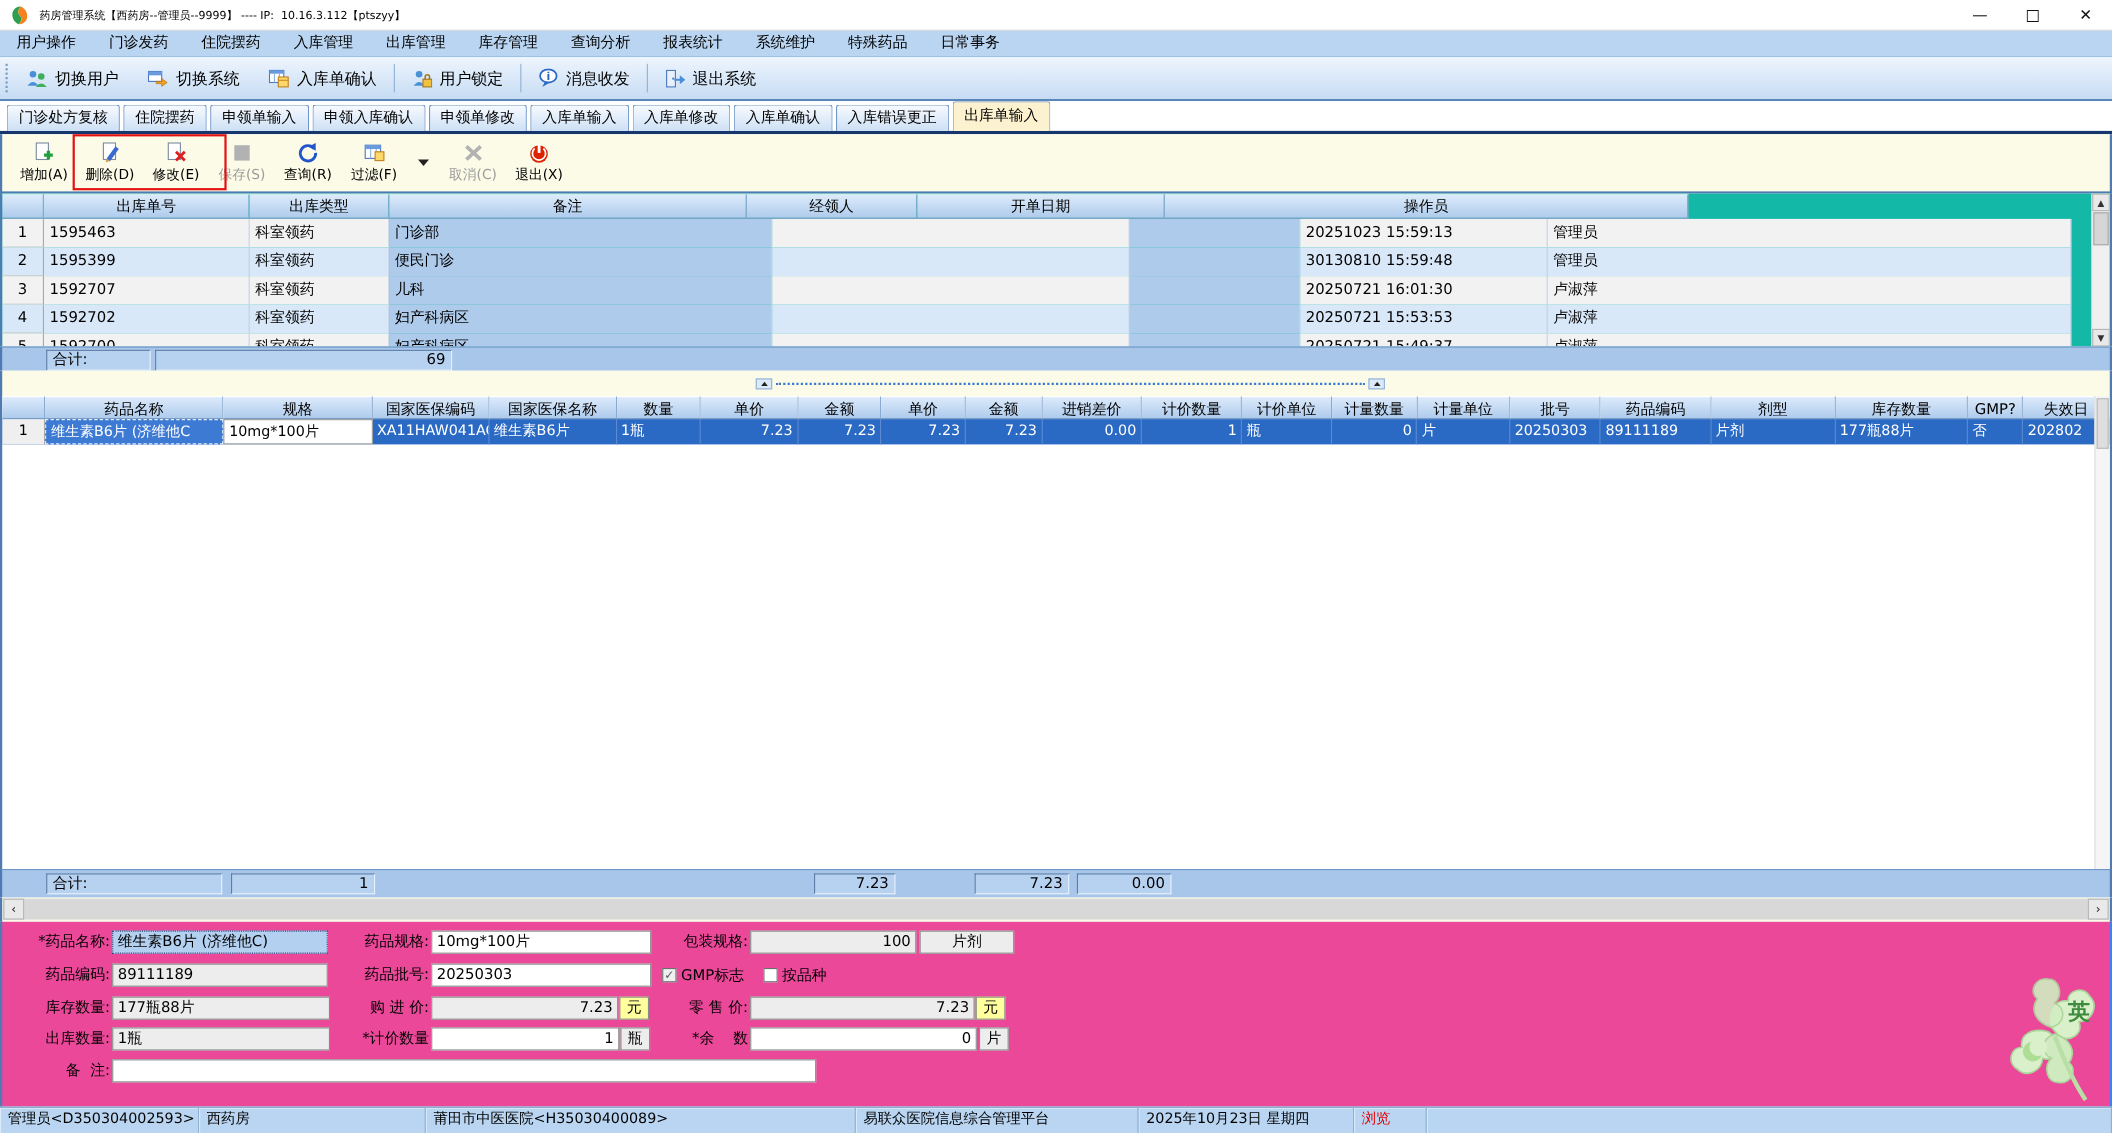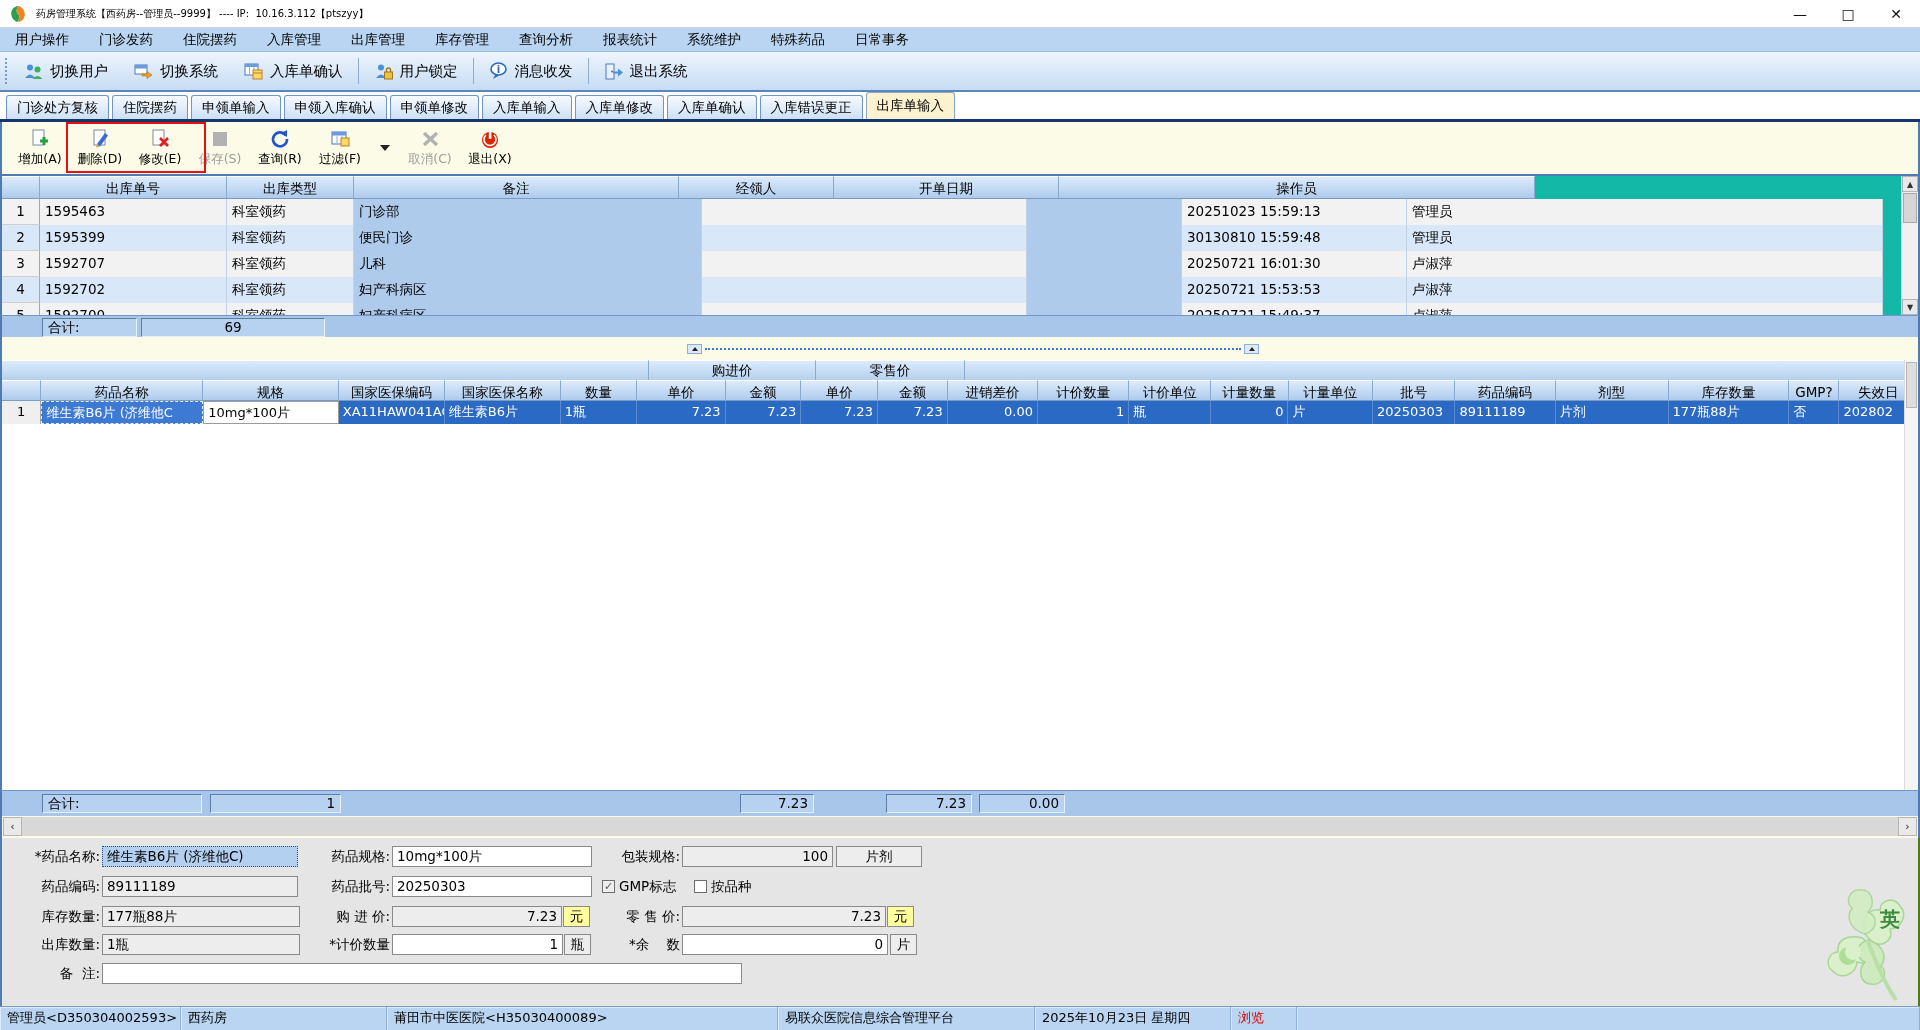--- a/index.html
+++ b/index.html
@@ -83,21 +83,21 @@
   .g0{width:647px}.g1{width:167px}.g2{width:149px}.g3{flex:1}
   .t2vscroll { position:absolute; right:0; top:0; width:14px; height:100%; background:#f5f5f5; border-left:1px solid #dcdcdc; }
   .t2vthumb { position:absolute; left:1px; right:1px; top:2px; height:46px; background:#dedede; border:1px solid #b8b8b8; }
 
   
   .hscroll { position:absolute; left:0; top:816px; width:1920px; height:22px; background:#fbfbe7; border-left:2px solid #4f7ab2; border-right:2px solid #4f7ab2; }
   .htrack { position:absolute; left:1px; right:1px; top:1px; height:19px; background:#d8d8d8; display:flex; justify-content:space-between; }
   .hbtn { width:19px; height:19px; background:#e9e9e9; border:1px solid #b4b4b4; display:flex; align-items:center; justify-content:center; font-size:11px; color:#222; }
 
   
-  .formarea { position:absolute; left:0; top:838px; width:1920px; height:168px; background:#e5e5e5; border-left:2px solid #4f7ab2; border-right:2px solid #4d7c0f; font-size:13.5px;text-decoration:underline; }
+  .formarea { position:absolute; left:0; top:838px; width:1920px; height:168px; background:#ec4899; border-left:2px solid #4f7ab2; border-right:2px solid #3b82f6; font-size:13.5px;text-decoration:underline; }
   .flabel { position:absolute; white-space:pre; line-height:21px; text-align:right; }
   .ffield { position:absolute; height:21px; line-height:19px; border:1px solid #8a8a8a; background:#ededed; padding:0 4px; overflow:hidden; white-space:nowrap; }
   .ffield.white { background:#ffffff; }
   .ffield.blue { background:#b3d0f0; border:1px dotted #2c4c7c; }
   .ffield.rt { text-align:right; }
   .funit { position:absolute; height:21px; line-height:19px; border:1px solid #8a8a8a; background:#ededed; text-align:center; overflow:hidden; }
   .funit.yellow { background:#ffff9d; }
   .cbwrap { position:absolute; display:flex; align-items:center; gap:4px; height:21px; }
   .cbbox { width:13px; height:13px; border:1px solid #6e6e6e; background:#fff; font-size:11px; line-height:11px; text-align:center; color:#555; }
   .cbbox.checked { background:#efefef; }
@@ -337,42 +337,36 @@
   </div>
   <div class="vscroll">
     <div class="sbtn">▲</div>
     <div class="sthumb"></div>
     <div class="sbtn bottom">▼</div>
   </div>
 </div>
 
 <div class="totrow t1totals">
   <div class="tbox" style="left:40px; width:95px; top:2px;">合计:</div>
-  <div class="tbox rt" style="left:139px; width:184px; top:2px;text-align:center;">69</div>
+  <div class="tbox rt" style="left:139px; width:270px; top:2px;">69</div>
 </div>
 
 <div class="splitstrip">
   <div class="splitter">
     <div class="sp-btn">
         <div class="sp-tri"></div>
       </div>
     <div class="sp-line"></div>
     <div class="sp-btn">
         <div class="sp-tri"></div>
       </div>
   </div>
 </div>
 
 <div class="t2">
-  <div class="trow">
-    <div class="gcell g0"></div>
-    <div class="gcell g1">购进价</div>
-    <div class="gcell g2">零售价</div>
-    <div class="gcell g3"></div>
-  </div>
   <div class="trow">
     <div class="hcell d0"></div>
     <div class="hcell d1">药品名称</div>
     <div class="hcell d2">规格</div>
     <div class="hcell d3">国家医保编码</div>
     <div class="hcell d4">国家医保名称</div>
     <div class="hcell d5">数量</div>
     <div class="hcell d6">单价</div>
     <div class="hcell d7">金额</div>
     <div class="hcell d8">单价</div>

